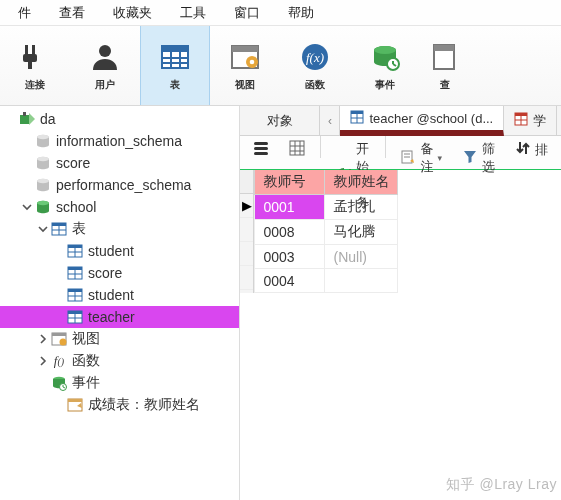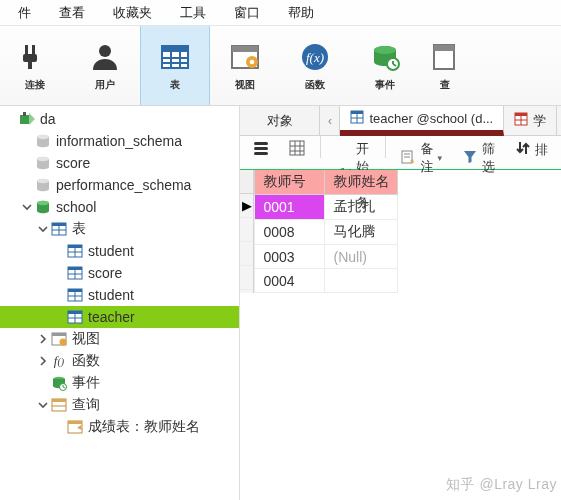--- a/index.html
+++ b/index.html
@@ -75,21 +75,21 @@
     padding-top: 2px;
   }
   .tree-row {
     display: flex;
     align-items: center;
     height: 22px;
     padding-left: 4px;
     white-space: nowrap;
     cursor: default;
   }
-  .tree-row.sel { background: #84cc16; }
+  .tree-row.sel { background: #d946ef; }
   .tree-row .exp {
     width: 14px; height: 14px;
     display: inline-flex; align-items: center; justify-content: center;
     margin-right: 0;
     color: #555;
     font-size: 10px;
   }
   .tree-row .sp { display: inline-block; }
   .tree-row .ticon {
     width: 18px; height: 16px;
@@ -462,36 +462,20 @@
         <span class="ticon">
           <svg viewBox="0 0 16 16">
             <ellipse cx="8" cy="4" rx="6" ry="2.2" fill="#54b861"></ellipse>
             <path d="M2 4v7c0 1.2 2.7 2.2 6 2.2s6-1 6-2.2V4" fill="#3d9b4a"></path>
             <circle cx="12" cy="12" r="3.5" fill="#fff" stroke="#3d9b4a"></circle>
             <line x1="12" y1="10" x2="12" y2="12" stroke="#3d9b4a"></line>
             <line x1="12" y1="12" x2="14" y2="13" stroke="#3d9b4a"></line>
           </svg>
         </span>
         <span class="txt">事件</span>
-      </div>
-      <div class="tree-row">
-        <span class="sp" style="width: 32px;"></span>
-        <span class="exp">
-          <svg width="10" height="10" viewBox="0 0 10 10">
-            <path d="M1 3l4 4 4-4" fill="none" stroke="#555" stroke-width="1.6"></path>
-          </svg>
-        </span>
-        <span class="ticon">
-          <svg viewBox="0 0 16 16">
-            <rect x="1" y="2" width="14" height="12" fill="#fff" stroke="#c08a3c"></rect>
-            <rect x="1" y="2" width="14" height="3" fill="#d9a85a"></rect>
-            <line x1="1" y1="9" x2="15" y2="9" stroke="#c08a3c"></line>
-          </svg>
-        </span>
-        <span class="txt">查询</span>
       </div>
       <div class="tree-row">
         <span class="sp" style="width: 48px;"></span>
         <span class="exp"></span>
         <span class="ticon">
           <svg viewBox="0 0 16 16">
             <rect x="1" y="2" width="14" height="12" fill="#fff" stroke="#c08a3c"></rect>
             <rect x="1" y="2" width="14" height="3" fill="#d9a85a"></rect>
             <path d="M10 9l5 2-1-5z" fill="#d9a85a"></path>
           </svg>

